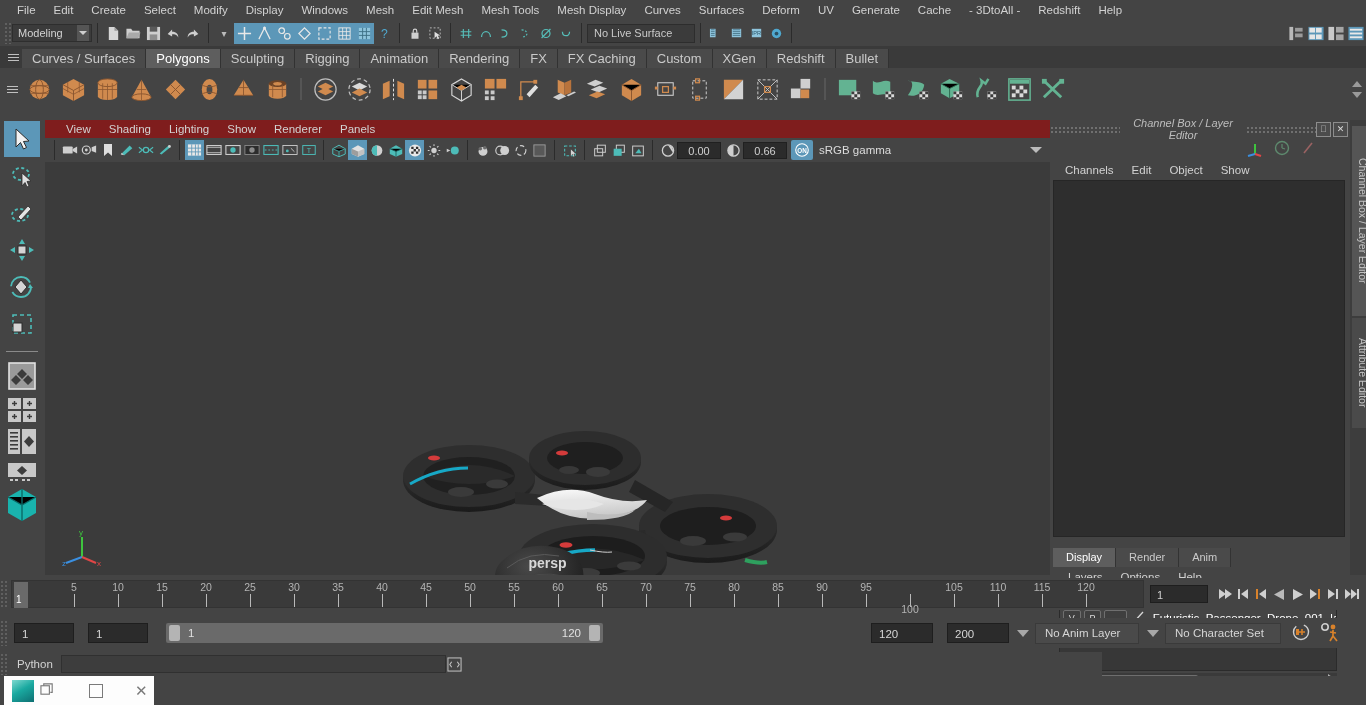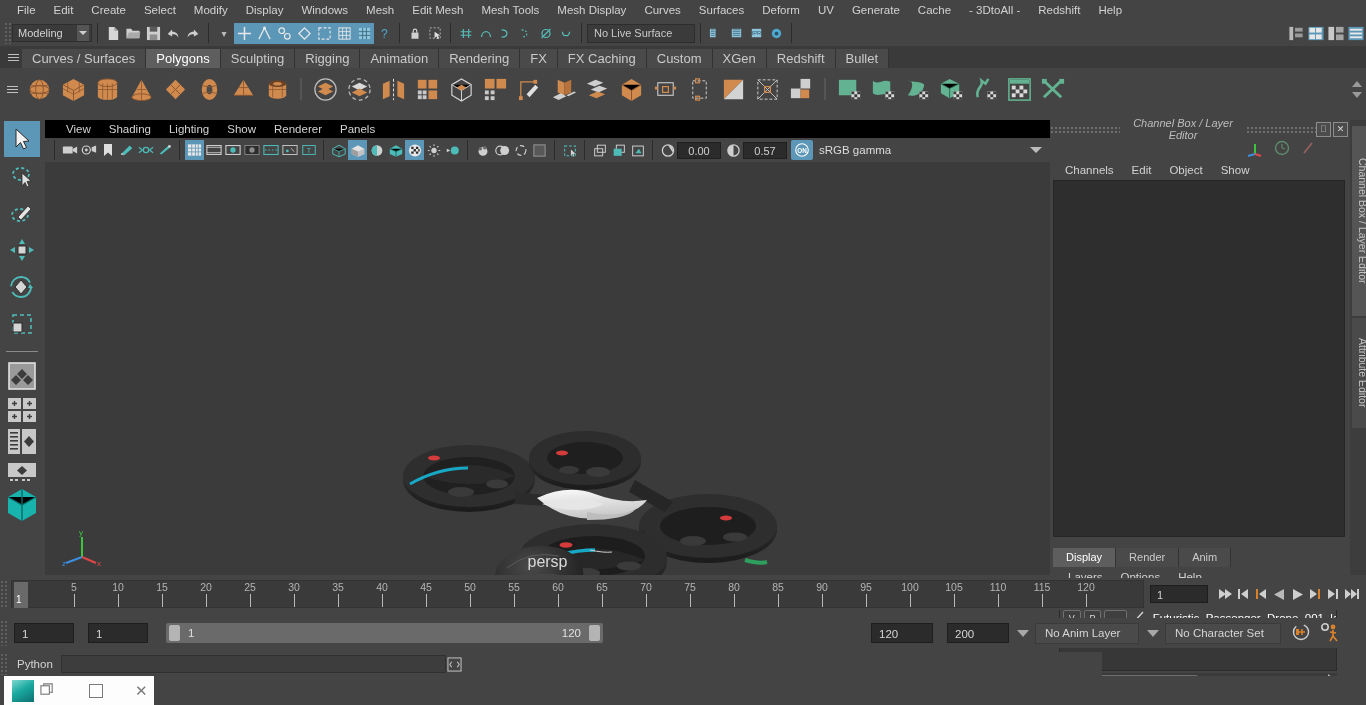--- a/index.html
+++ b/index.html
@@ -57,33 +57,33 @@
 
   
   #toolbox{position:absolute;left:0;top:0;width:44px;height:455px;background:#444;}
   #toolbox .tb{width:36px;height:36px;margin:1px 4px;display:flex;align-items:center;justify-content:center;}
   #toolbox .tb.sel{background:#5c97b8;}
   #toolbox .divider{height:1px;background:#8a8a8a;margin:9px 6px;}
   #toolbox .qt{width:34px;margin:2px auto;display:block;}
 
   
   #viewportWrap{position:absolute;left:45px;top:0;width:1005px;height:455px;background:#3c3c3c;}
-  #vpmenu{height:18px;display:flex;align-items:center;padding-left:12px;background:#000000;}
+  #vpmenu{height:18px;display:flex;align-items:center;padding-left:12px;background:#7f1d1d;}
   #vpmenu .mi{padding:0 9px;font-size:11.5px;color:#d2d2d2;line-height:18px;cursor:default;}
   #vptoolbar{height:24px;background:#444;display:flex;align-items:center;padding-left:4px;}
   .vb{width:19px;height:20px;display:flex;align-items:center;justify-content:center;flex:none;}
   .vb.on{background:#5c97b8;}
   .numfield{width:44px;height:17px;background:#2b2b2b;border:1px solid #202020;color:#d0d0d0;
     font-size:11px;line-height:17px;text-align:center;box-sizing:border-box;}
   .cmsel{flex:1;height:18px;background:#444;display:flex;align-items:center;
     font-size:11.5px;color:#dcdcdc;padding-left:6px;box-sizing:border-box;}
   .cmcaret{width:0;height:0;border-left:6px solid transparent;border-right:6px solid transparent;border-top:6px solid #bcbcbc;margin-right:8px;}
 
   #viewport{position:absolute;left:0;top:42px;width:1005px;height:413px;background:#3b3b3b;overflow:hidden;}
-  #persplabel{position:absolute;left:0;right:0;bottom:4px;text-align:center;font-size:16px;font-weight:normal;color:#d9d9d9;}
+  #persplabel{position:absolute;left:0;right:0;bottom:4px;text-align:center;font-size:14px;font-weight:bold;color:#d9d9d9;}
 
   
   #rightpanel{position:absolute;left:1050px;top:0;width:300px;height:455px;background:#444;}
   #rp-title{height:18px;display:flex;align-items:center;}
   #rp-title .t{flex:1;text-align:center;font-size:11px;color:#bdbdbd;font-style:italic;}
   #rp-title .dd{width:70px;height:7px;background-image:radial-gradient(#6f6f6f 1px,transparent 1px);background-size:4px 4px;}
   .winbtn{width:13px;height:13px;border:1px solid #8d8d8d;margin-right:2px;display:flex;align-items:center;justify-content:center;
      color:#d8d8d8;font-size:9px;line-height:9px;background:#4c4c4c;}
   #rp-iconrow{height:22px;display:flex;align-items:center;justify-content:flex-end;padding-right:34px;gap:10px;}
   #rp-menus{height:20px;display:flex;align-items:center;padding-left:6px;}
@@ -908,21 +908,21 @@
               <path d="M8 2 A6 6 0 0 1 13 10 Z" fill="#cfcfcf"></path>
             </svg>
           </div>
         <div class="numfield">0.00</div>
         <div class="vb" style="margin-left:3px">
           <svg width="15" height="15" viewBox="0 0 16 16">
               <circle cx="8" cy="8" r="6" fill="none" stroke="#cfcfcf" stroke-width="1.4"></circle>
               <path d="M8 2 A6 6 0 0 0 8 14 Z" fill="#cfcfcf"></path>
             </svg>
           </div>
-        <div class="numfield">0.57</div>
+        <div class="numfield">0.66</div>
         <div style="width:4px"></div>
         <div class="vb on" style="width:22px;height:20px;border-radius:2px">
           <svg width="18" height="16" viewBox="0 0 20 16">
               <circle cx="10" cy="8" r="7" fill="none" stroke="#ffffff" stroke-width="1.2"></circle>
               <text x="10" y="11" font-size="7" fill="#ffffff" text-anchor="middle" font-family="Liberation Sans" font-weight="bold">ON</text>
             </svg>
           </div>
         <div class="cmsel">
           <span>sRGB gamma</span>
         </div>
@@ -1174,21 +1174,21 @@
           <div class="ticklbl" style="left: 678px;">75</div>
           <div class="tick" style="left: 722px;"></div>
           <div class="ticklbl" style="left: 722px;">80</div>
           <div class="tick" style="left: 766px;"></div>
           <div class="ticklbl" style="left: 766px;">85</div>
           <div class="tick" style="left: 810px;"></div>
           <div class="ticklbl" style="left: 810px;">90</div>
           <div class="tick" style="left: 854px;"></div>
           <div class="ticklbl" style="left: 854px;">95</div>
           <div class="tick" style="left: 898px;"></div>
-          <div class="ticklbl" style="left: 898px;">100</div>
+          <div class="ticklbl" style="left: 898px; margin-top: 22px;">100</div>
           <div class="tick" style="left: 942px;"></div>
           <div class="ticklbl" style="left: 942px;">105</div>
           <div class="tick" style="left: 986px;"></div>
           <div class="ticklbl" style="left: 986px;">110</div>
           <div class="tick" style="left: 1030px;"></div>
           <div class="ticklbl" style="left: 1030px;">115</div>
           <div class="tick" style="left: 1074px;"></div>
           <div class="ticklbl" style="left: 1074px;">120</div>
         </div>
     </div>

